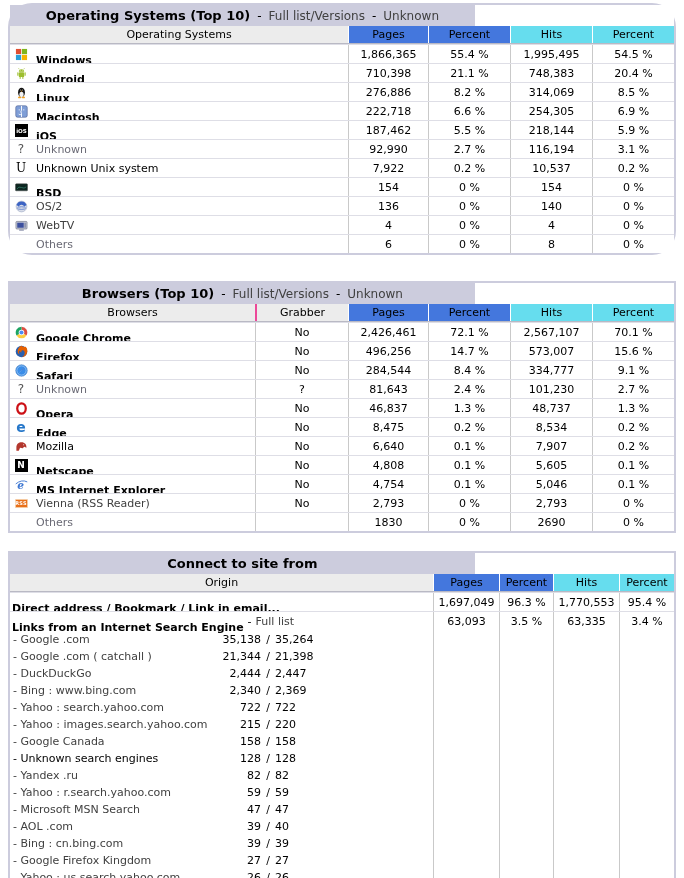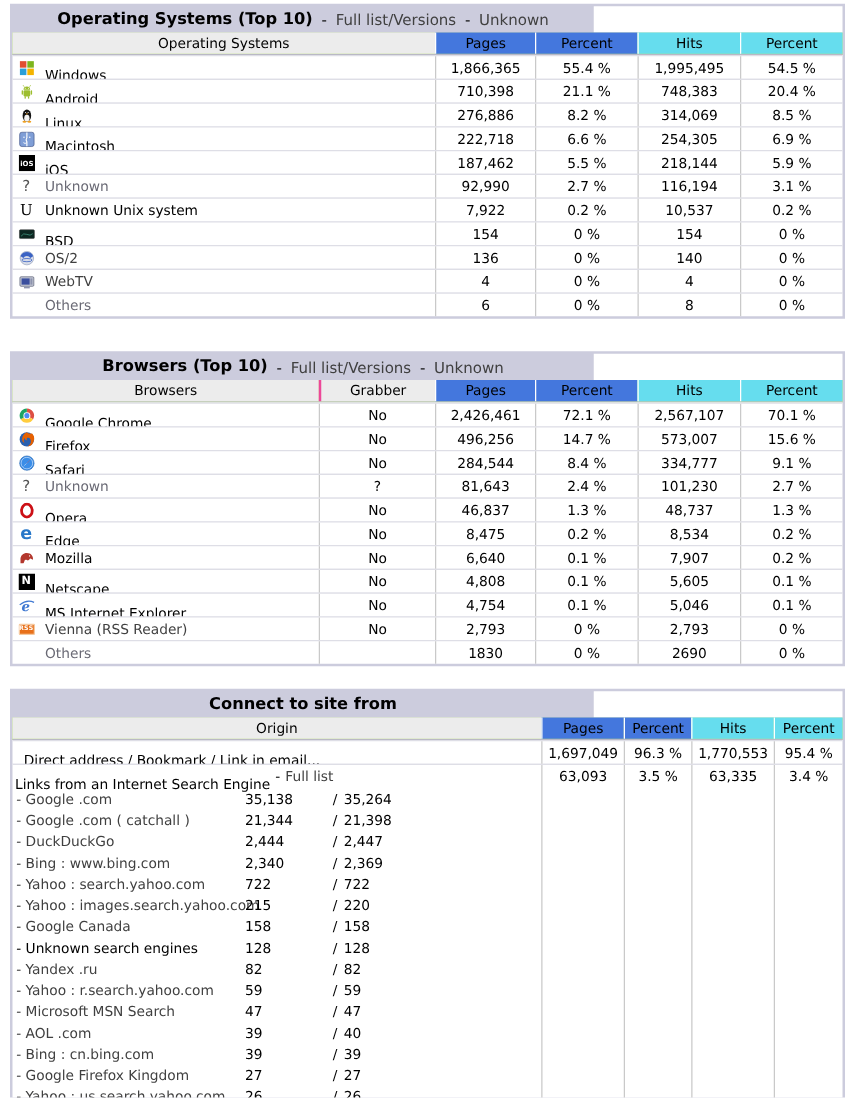--- a/index.html
+++ b/index.html
@@ -1,20 +1,20 @@
 <!DOCTYPE html>
 <html><head>
 <meta charset="utf-8">
 <style>
   * { box-sizing: border-box; margin: 0; padding: 0; }
   html,body { width: 684px; height: 878px; overflow: hidden; background: #fff; }
   body { font-family: "DejaVu Sans", "Liberation Sans", sans-serif; font-size: 11px; color: #000; }
 
   .aws { margin: 0 8px; background: #ccccdd; padding: 2px; }
-  #sec-os { margin-top: 3px; }
+  #sec-os { margin-top: 3px; border-radius: 24px; }
   #sec-br { margin-top: 26px; }
   #sec-cn { margin-top: 18px; }
 
   
   .trow { display: flex; height: 21px; }
   .tcell { width: 70%; background: #ccccdd; display: flex; align-items: center; justify-content: center; }
   .tblank { flex: 1; background: #ffffff; }
   .ttl { font-weight: bold; font-size: 13px; white-space: nowrap; }
   .tsep { font-size: 12px; margin: 0 7px; }
   a.tlink, a.lk, .lk { color: #404040; text-decoration: none; }
@@ -30,21 +30,21 @@
   .hhits  { background: #66ddee; border-left: 1px solid #fff; }
   .hpct2  { background: #66ddee; border-left: 1px solid #fff; }
   .w80{width:80px} .w82{width:82px} .w93{width:93px}
   .w66{width:66px} .w54{width:54px} .w55{width:55px}
 
   
   .drow { display: flex; height: 19px; background: #fff; border-top: 1px solid #dedee6; }
   .drow:first-of-type { border-top: none; }
   .dlabel { flex: 1; display: flex; align-items: center; padding-left: 4px; overflow: hidden; white-space: nowrap; }
   .dcell { display: flex; align-items: center; justify-content: center; border-left: 1px solid #c9c9c9; }
-  .b { font-weight: normal; margin-top: 12px; }
+  .b { font-weight: bold; margin-top: 12px; }
   .m { color: #6a6a75; }
   .pl { color: #000; }
 
   
   .ico { width: 14px; height: 14px; flex: 0 0 14px; margin-right: 8px; display: flex; align-items: center; justify-content: center; }
   .ico svg { width: 13px; height: 13px; display: block; }
   .gl { font-size: 12px; line-height: 13px; }
   .qm { color: #555; }
   .um { font-family: "DejaVu Serif", serif; }
   .eg { color: #2677c9; font-weight: bold; font-size: 14px; line-height: 13px; }
@@ -52,23 +52,23 @@
   .rssb { background: #e8701a; border: 1px solid #f5c9a0; color: #fff; font-size: 5px; font-weight: bold; width: 13px; height: 9px; display: flex; align-items: center; justify-content: center; border-radius: 1px; letter-spacing: .3px; }
 
   
   .cn-links-row { display: flex; background: #fff; border-top: 1px solid #dedee6; }
   .origin-col { flex: 1; overflow: hidden; }
   .linkshead { height: 19px; display: flex; align-items: center; padding-left: 2px; white-space: nowrap; }
   .linkshead .sp { margin: 0 4px; }
   .vcell { display: flex; justify-content: center; align-items: flex-start; padding-top: 3px; border-left: 1px solid #c9c9c9; }
   .erow { height: 17px; display: flex; align-items: center; padding-left: 3px; position: relative; white-space: nowrap; }
   .erow .pair { position: absolute; left: 186px; top: 0; height: 17px; display: flex; align-items: center; }
-  .p1 { display: inline-block; width: 65px; text-align: left; }
+  .p1 { display: inline-block; width: 65px; text-align: right; }
   .psep { display: inline-block; width: 14px; text-align: center; }
-  .dl2 { padding-left: 9px; }
+  .dl2 { padding-left: 2px; }
 </style>
 </head>
 <body>
 
 <div id="app">
     <div class="aws" id="sec-os">
       <div class="trow">
     <div class="tcell">
       <span class="ttl">Operating Systems (Top 10)</span>
           <span class="tsep">-</span>

